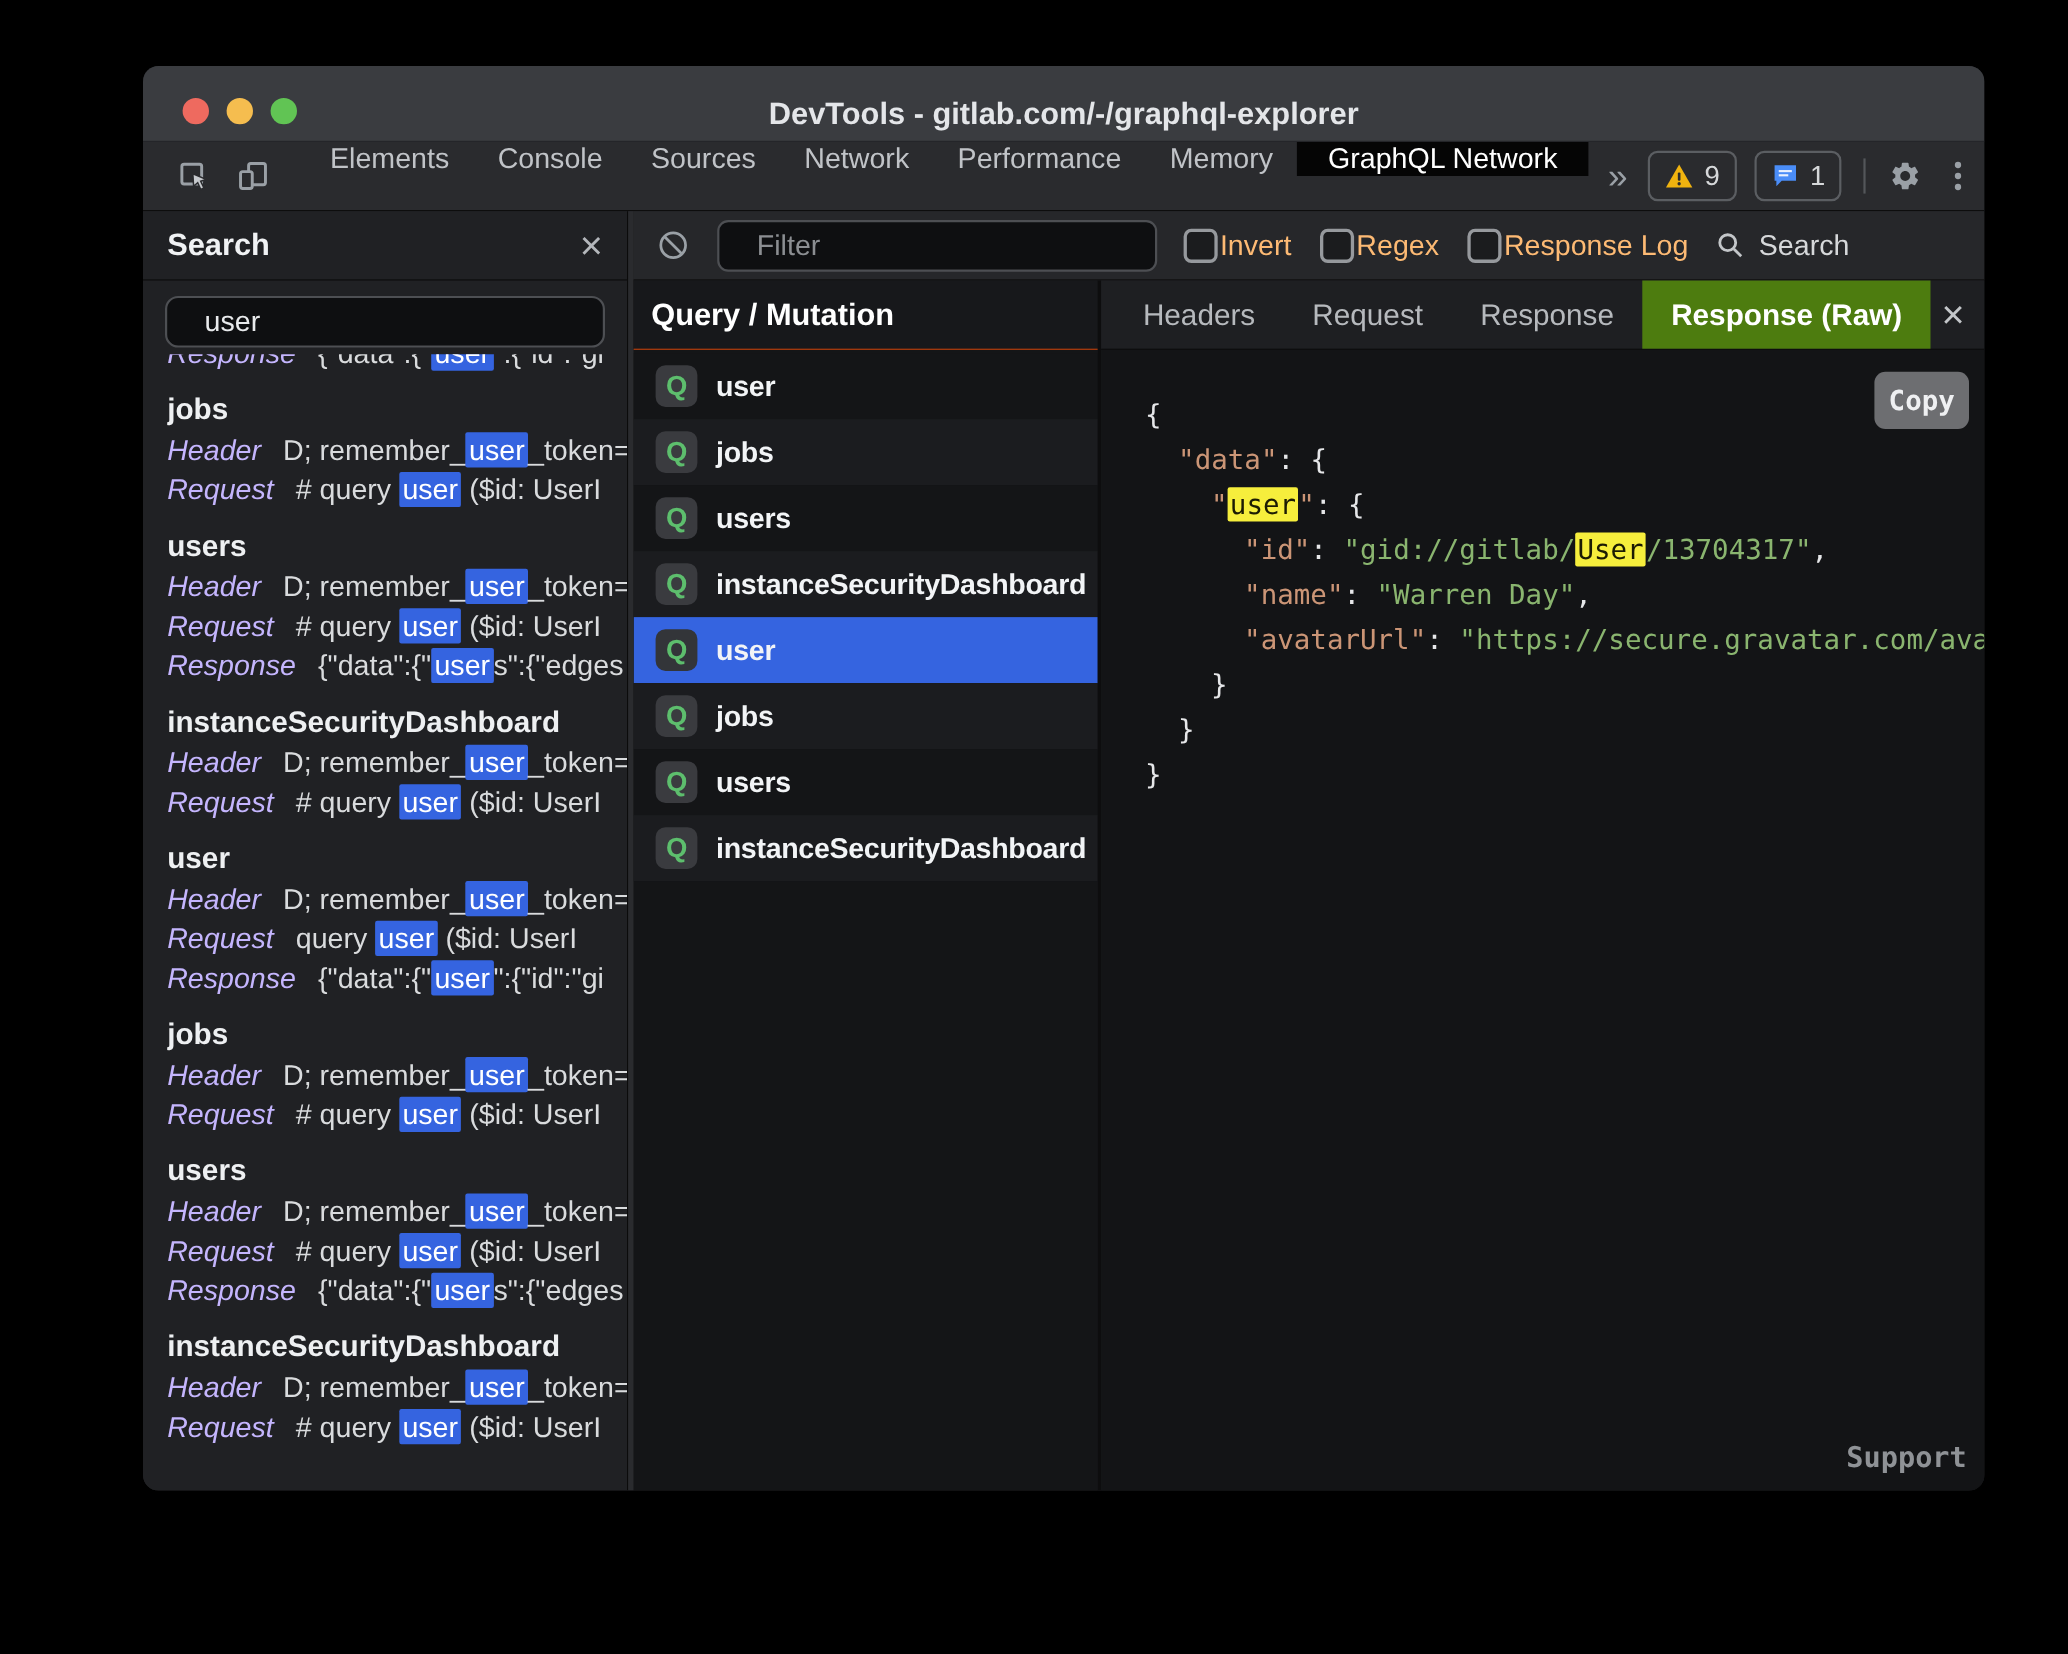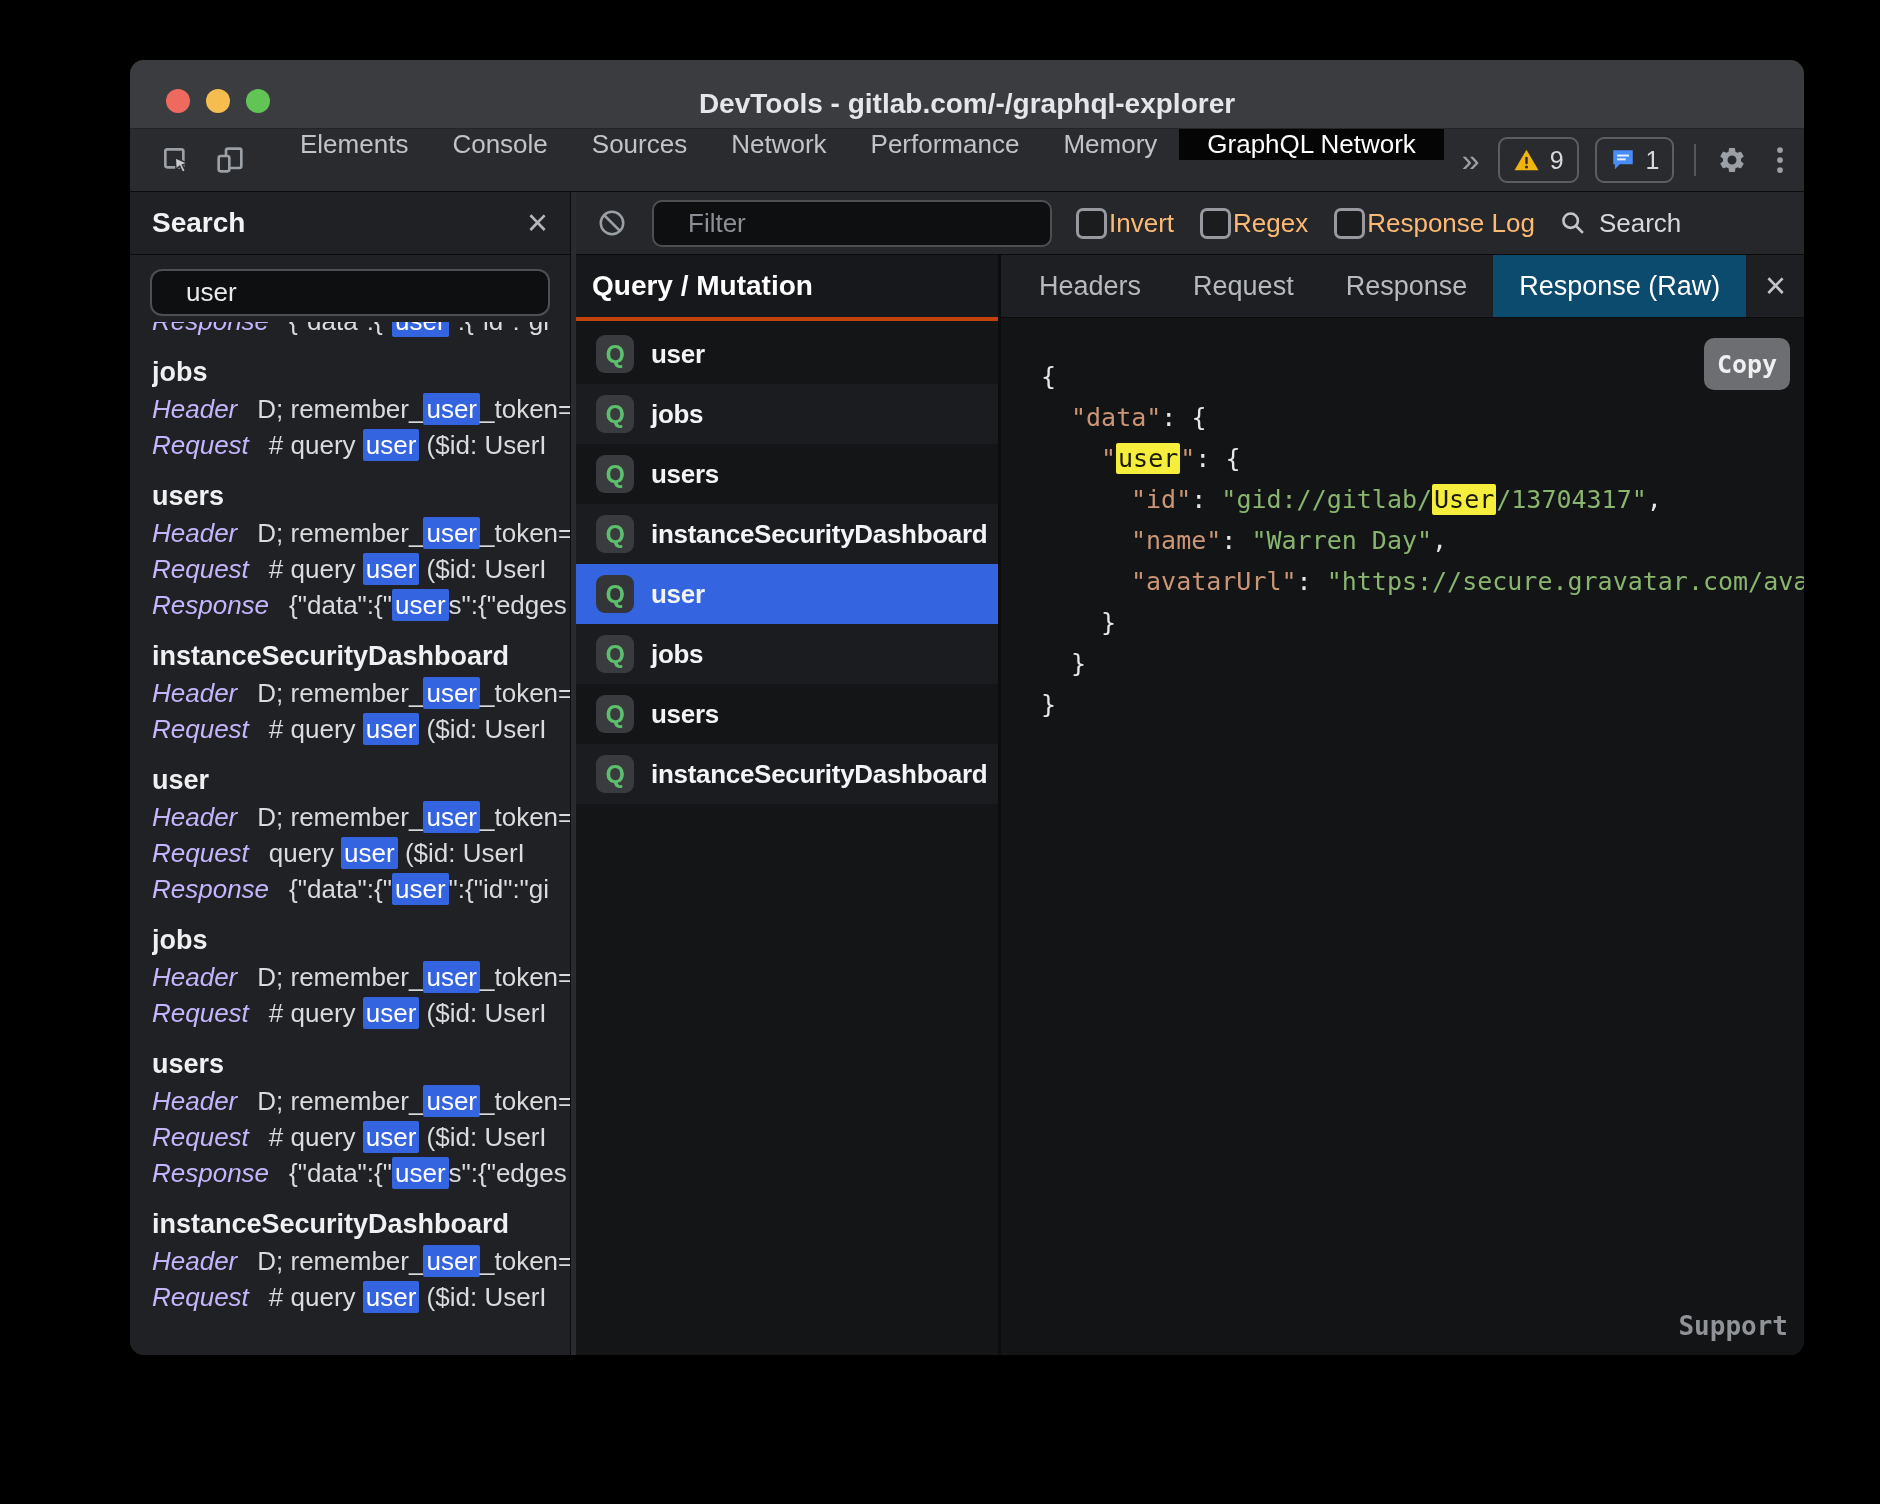--- a/index.html
+++ b/index.html
@@ -64,38 +64,38 @@
               display:flex;align-items:center;padding:0 20px;gap:24px;}
   .filter-row input.ibox{width:400px;flex:none;border-radius:10px;}
   .fo{display:flex;align-items:center;gap:2px;color:#fdba74;font-size:26px;white-space:nowrap;}
   .cb{width:25px;height:25px;border:3px solid #96999d;border-radius:7px;background:#1b1c1e;flex:none;}
   .fsearch{display:flex;align-items:center;gap:12px;color:#d6d8da;font-size:26px;}
 
   .content{flex:1;display:flex;min-height:0;}
 
   
   .mid{width:422px;flex:none;display:flex;flex-direction:column;background:#141517;min-height:0;}
-  .mid-head{height:62px;flex:none;background:#17181b;border-bottom:4px solid #c2410c;display:flex;
+  .mid-head{height:62px;flex:none;background:#17181b;border-bottom:1px solid #c2410c;display:flex;
             align-items:center;padding:0 16px;color:#fff;font-weight:bold;font-size:28px;}
   .q-list{flex:1;overflow:hidden;padding-top:3px;}
   .q-row{height:60px;display:flex;align-items:center;gap:17px;padding:0 12px 0 20px;
          font-size:26px;font-weight:bold;color:#f2f4f6;letter-spacing:-0.3px;white-space:nowrap;overflow:hidden;}
   .q-row:nth-child(even){background:#1b1c1f;}
   .q-row:nth-child(odd){background:#141517;}
   .q-row.selected{background:var(--accent);}
   .q-badge{width:38px;height:38px;border-radius:9px;background:#3a3b3f;color:var(--qgreen);
            display:flex;align-items:center;justify-content:center;font-size:25px;font-weight:bold;flex:none;}
   .q-row.selected .q-badge{background:#333539;}
 
   
   .detail{flex:1;display:flex;flex-direction:column;min-width:0;background:#131416;}
   .dt-head{height:62px;flex:none;background:#1e1f22;border-bottom:1px solid #0b0b0b;display:flex;
            align-items:stretch;padding-left:12px;position:relative;}
   .dt-tab{display:flex;align-items:center;padding:0 26px;color:#b6b9bd;font-size:27px;white-space:nowrap;}
-  .dt-tab.active{background:#0c4a6e;color:#fff;font-weight:normal;text-align:center;}
+  .dt-tab.active{background:#4d7c0f;color:#fff;font-weight:bold;text-align:center;}
   .dt-close{position:absolute;right:18px;top:0;bottom:0;display:flex;align-items:center;
             color:#c3c6c9;font-size:36px;}
   .json-area{flex:1;position:relative;padding:38px 0 0 40px;overflow:hidden;
              font-family:"DejaVu Sans Mono",monospace;font-size:25px;}
   .j-line{height:41px;line-height:41px;white-space:pre;overflow:hidden;}
   .c-punct{color:#e6e7e9;} .c-key{color:#cb9576;} .c-str{color:#8ab56f;}
   .j-hl{background:var(--find);color:#1b1b03;border-radius:2px;padding:1px 2px;}
   .copy-btn{position:absolute;top:20px;right:14px;width:86px;height:52px;background:#6d6e71;
             border-radius:10px;color:#eff0f2;font-size:25px;font-weight:600;display:flex;
             align-items:center;justify-content:center;}

